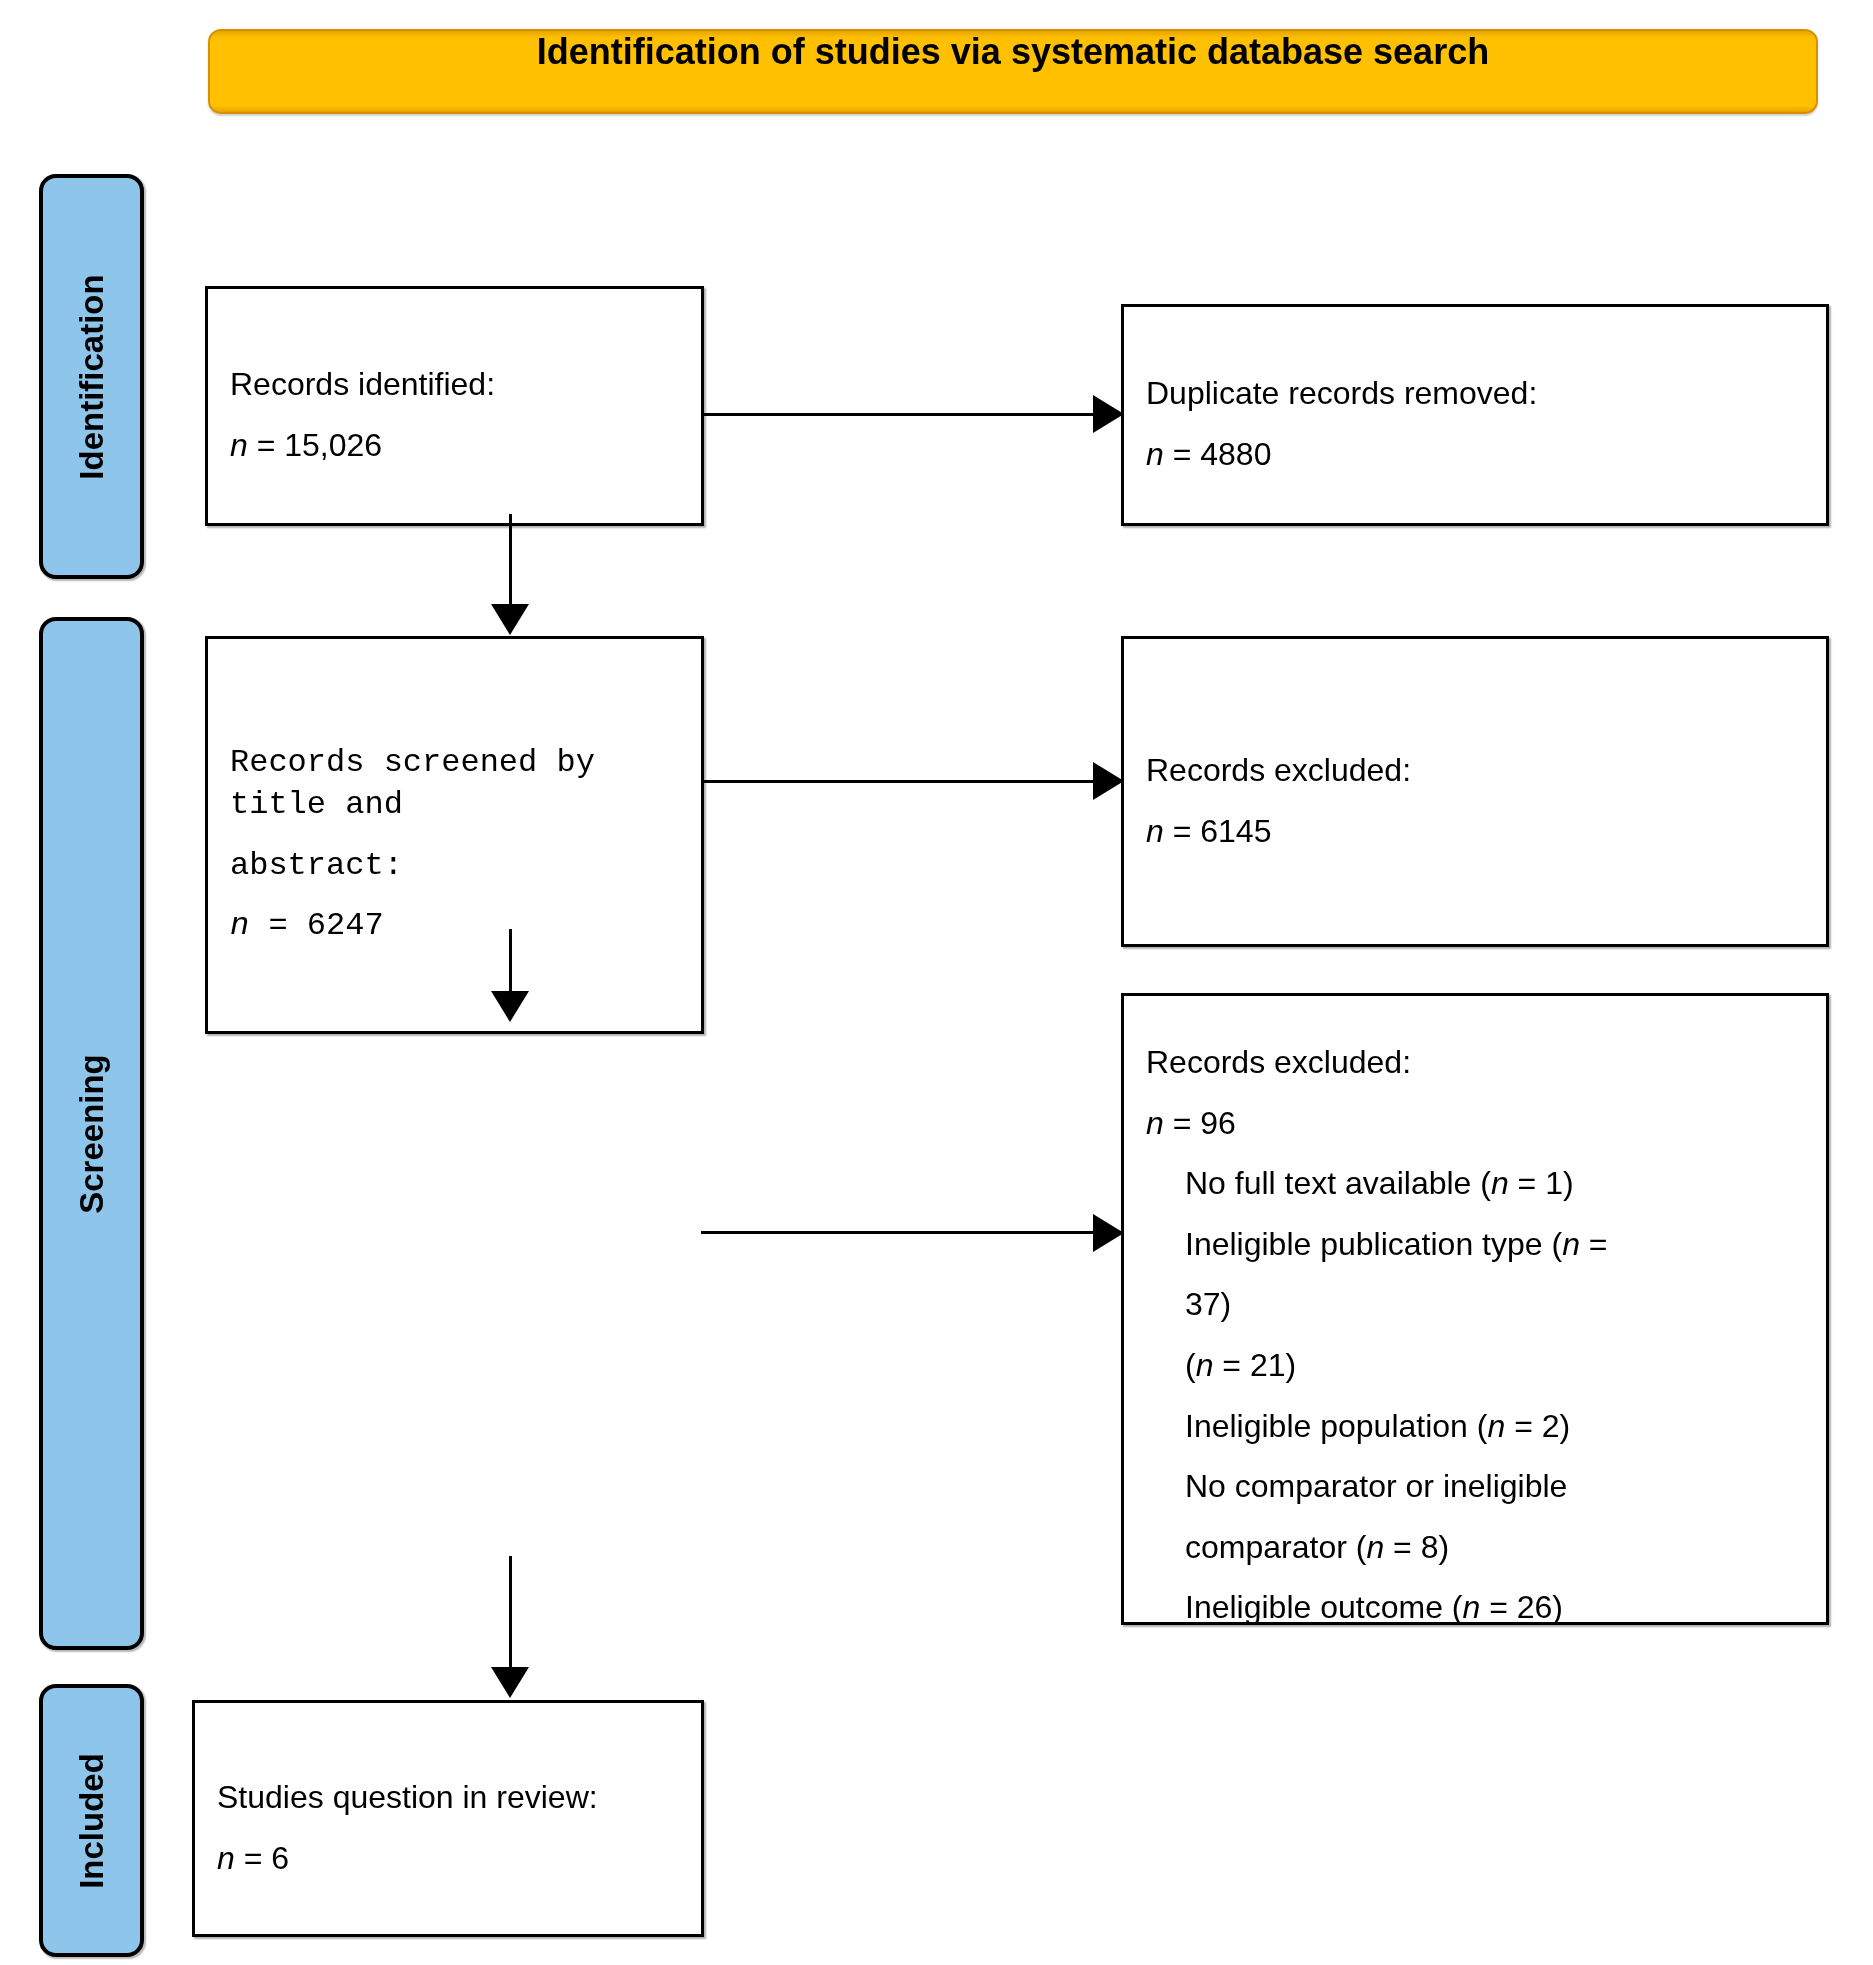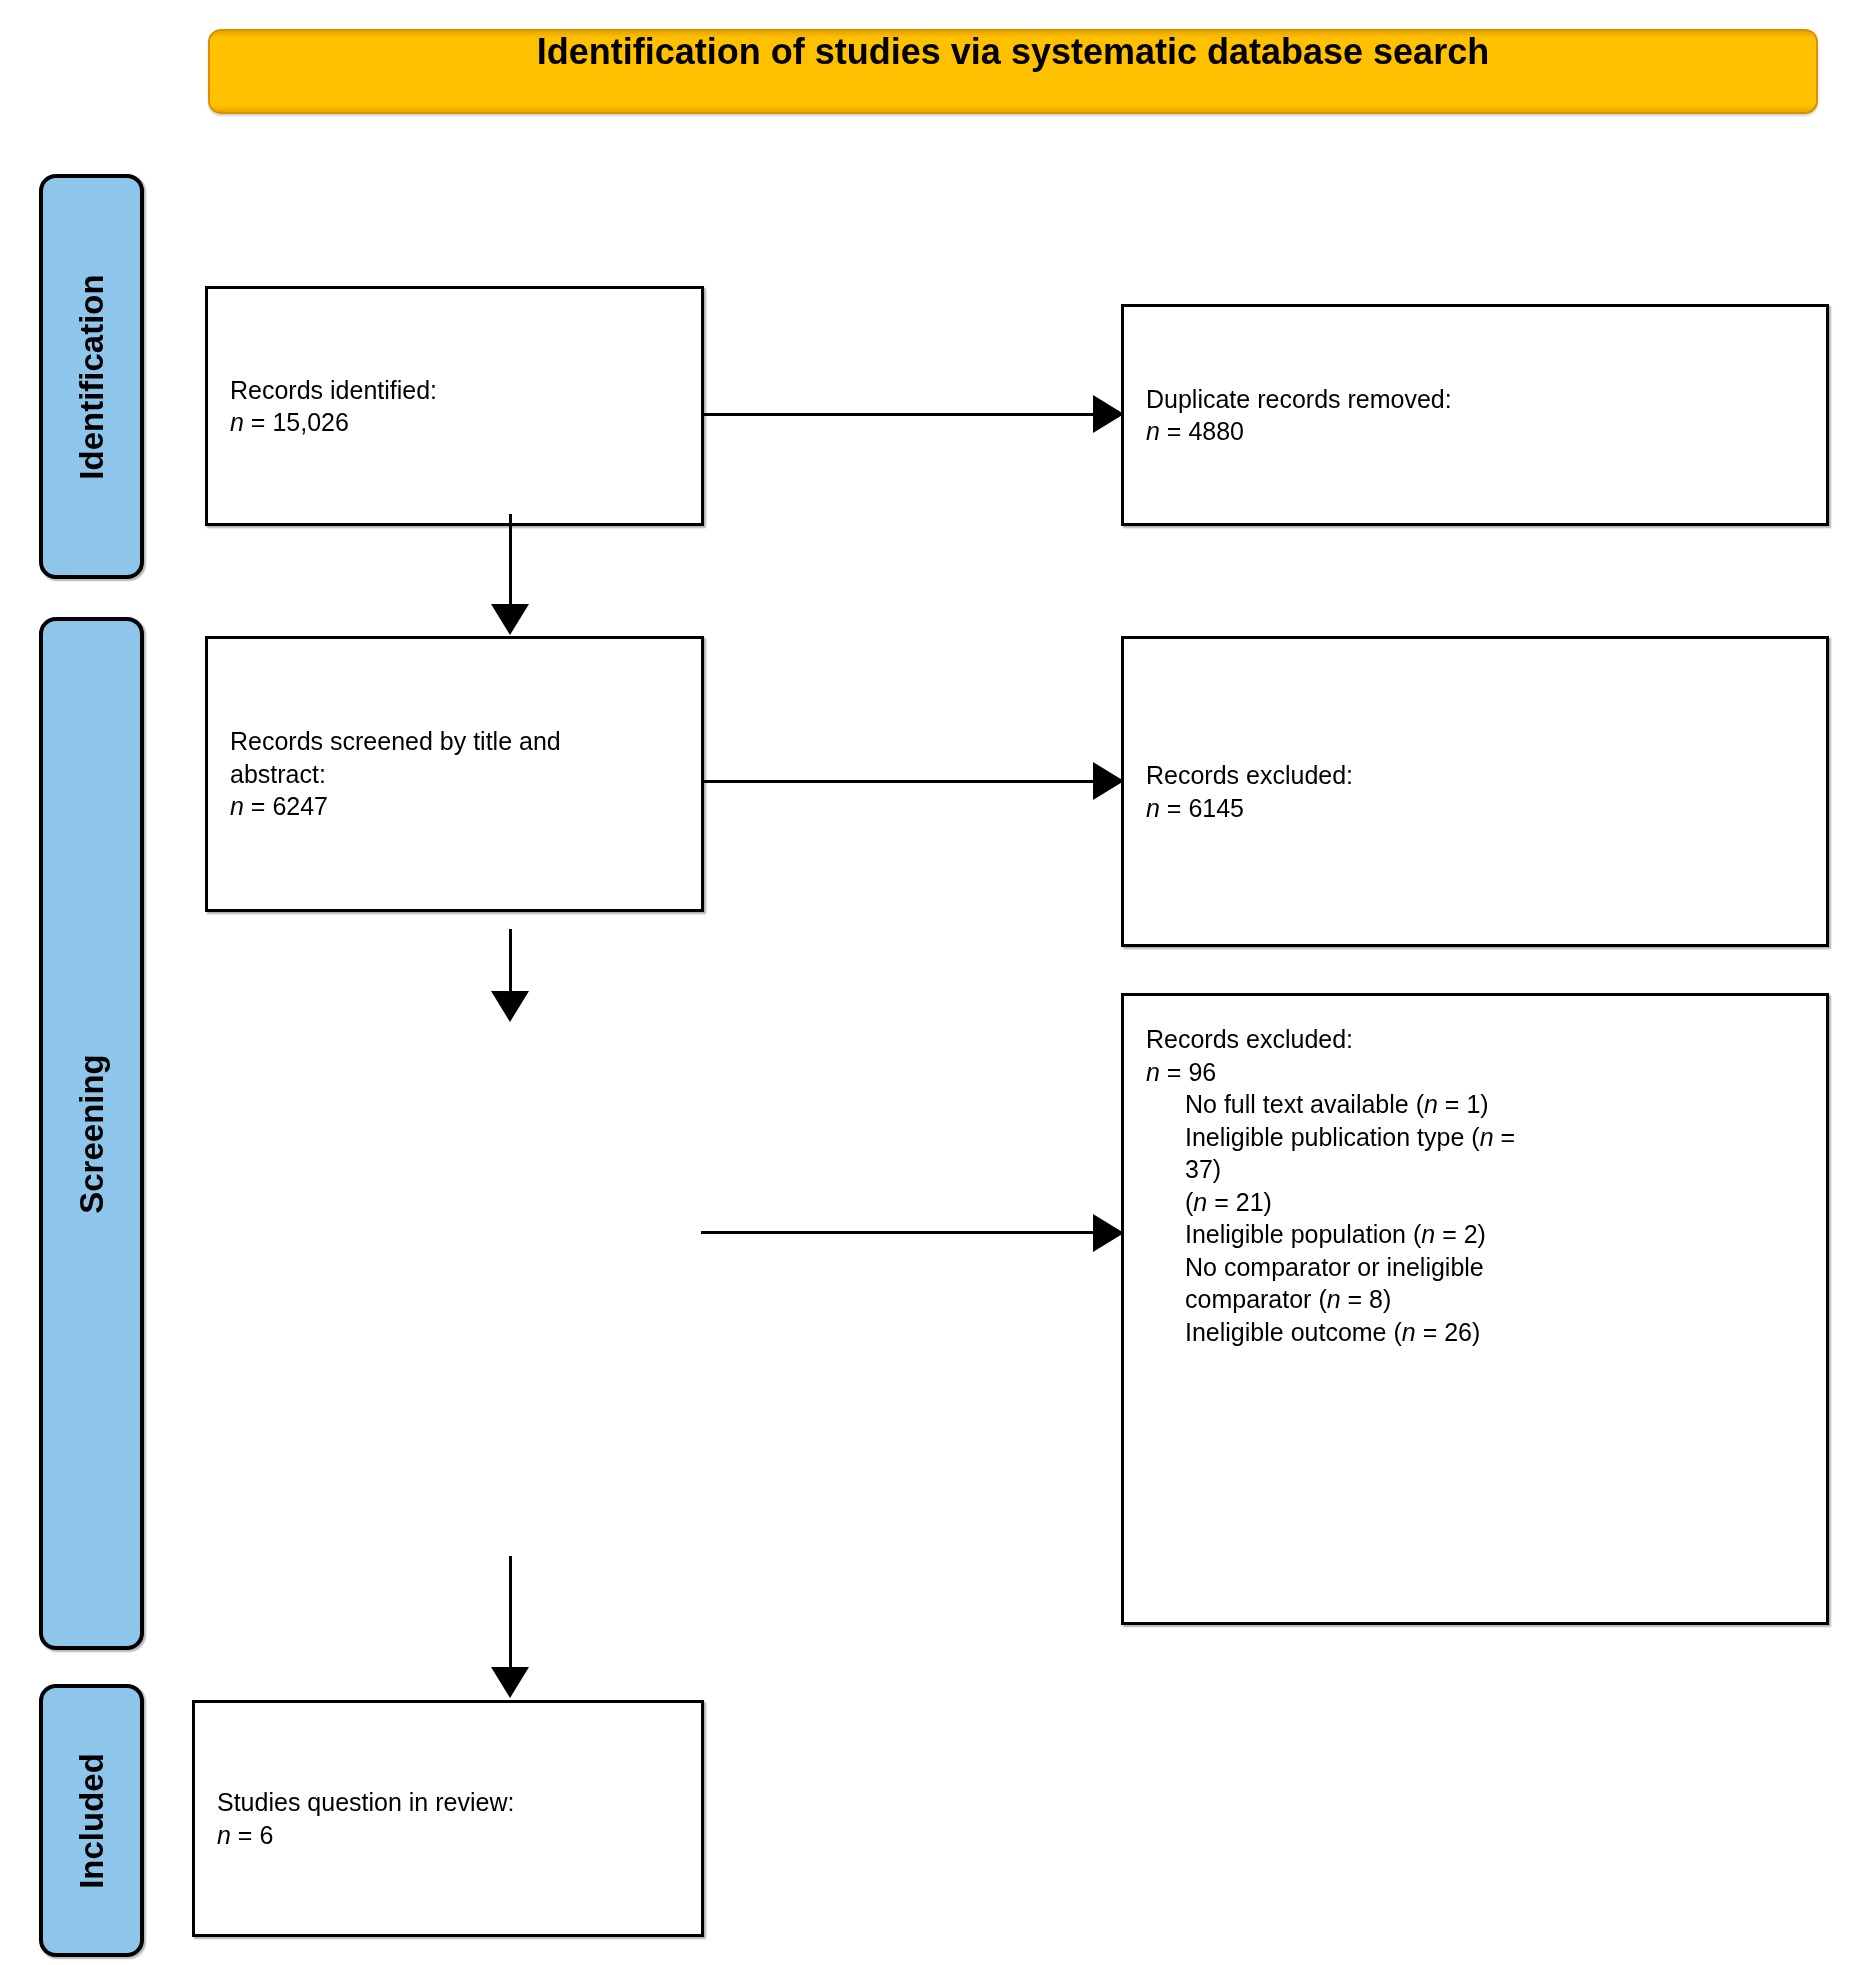--- a/index.html
+++ b/index.html
@@ -77,35 +77,36 @@
     display: flex;
     flex-direction: column;
     justify-content: center;
     padding: 0 22px;
   }
   .flow-box.top-aligned {
     justify-content: flex-start;
     padding-top: 27px;
   }
   .flow-line {
-    font-size: 25px;
+    font-size: 32px;
     line-height: 1.30;
     color: #000000;
+    margin-top: 19px;
   }
   .flow-line.indent {
     padding-left: 39px;
   }
   .flow-line em {
     font-style: italic;
   }
 
   
   #box-identified   { left: 205px;  top: 286px;  width: 499px; height: 240px; }
   #box-duplicates   { left: 1121px; top: 304px;  width: 708px; height: 222px; }
-  #box-screened     { left: 205px;  top: 636px; width: 499px; height: 276px; }
+  #box-screened     { left: 205px;  top: 636px; width: 499px; height: 398px; font-family: Liberation Mono, monospace; }
   #box-excluded-1   { left: 1121px; top: 636px; width: 708px; height: 311px; }
   #box-assessed     { left: 205px;  top: 1028px; width: 499px; height: 556px; }
   #box-excluded-2   { left: 1121px; top: 993px; width: 708px; height: 632px; }
   #box-included     { left: 192px;  top: 1700px; width: 512px; height: 237px; }
   .conn-line-v {
     position: absolute;
     width: 3px;
     background: #000000;
   }
   .conn-line-h {

